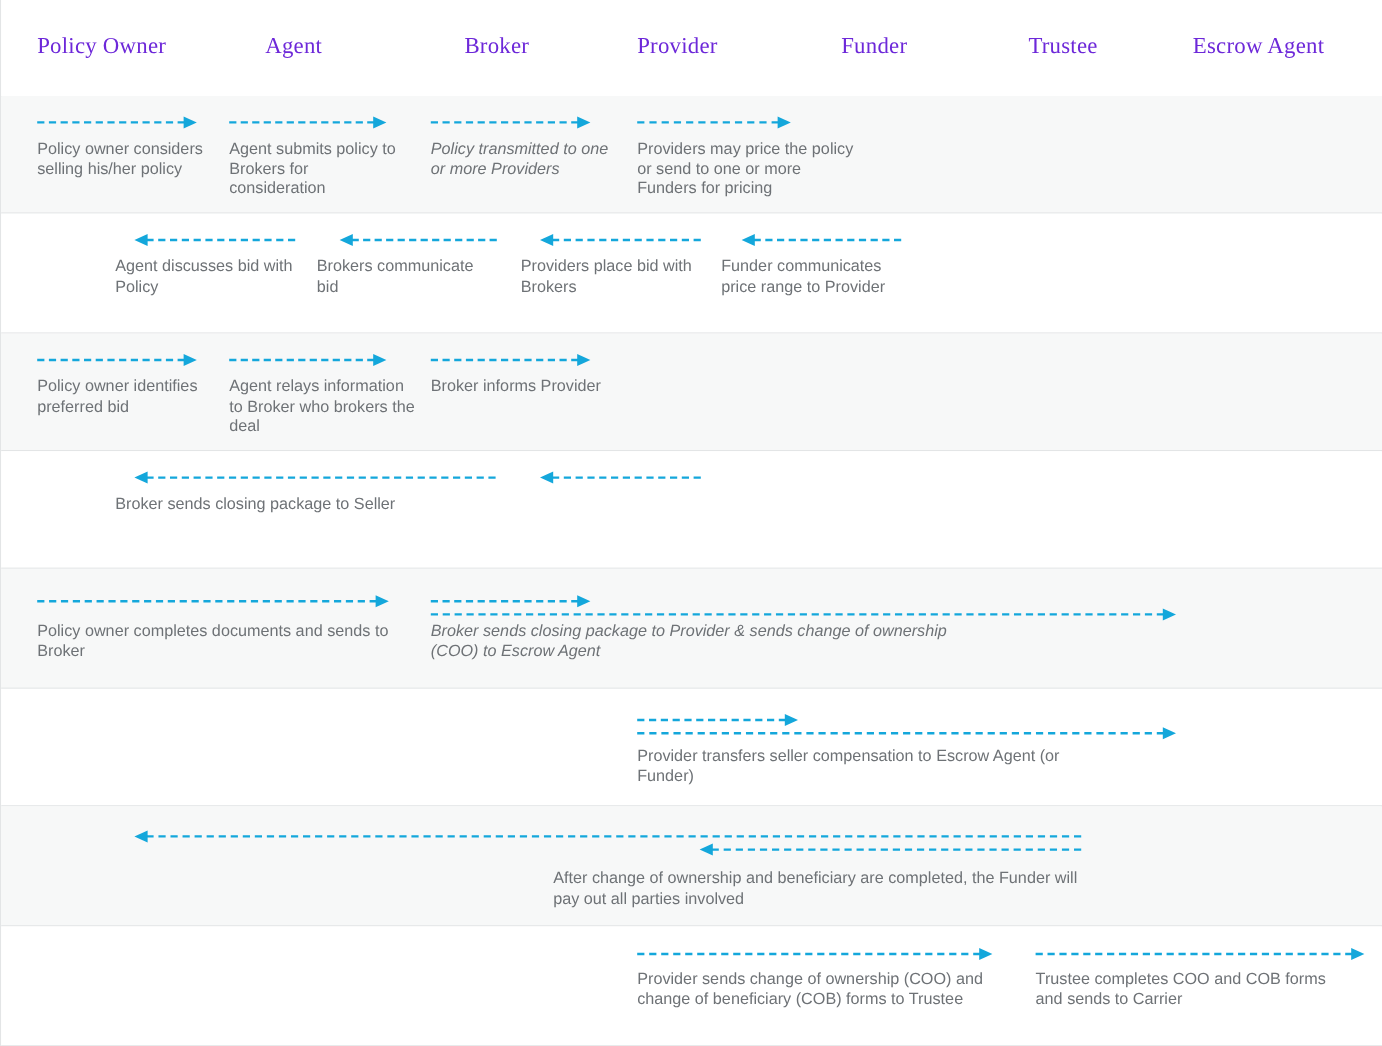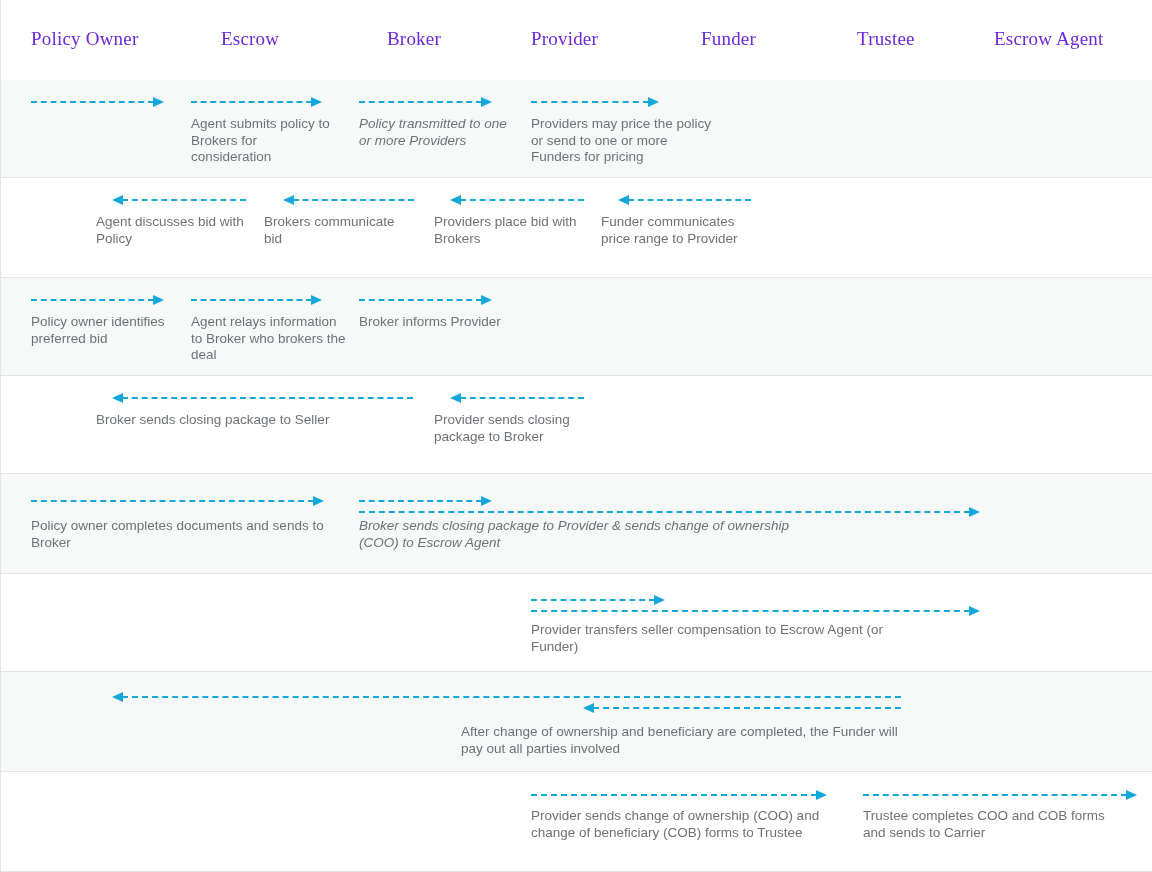--- a/index.html
+++ b/index.html
@@ -77,21 +77,21 @@
   .cap.l{text-align:left;}
   .cap.r{text-align:left;}
 </style>
 </head>
 <body>
 
 <div id="diagram">
 
   <div class="header-row">
       <div class="col-head" style="left: 30px;">Policy Owner</div>
-      <div class="col-head" style="left: 220px;">Escrow</div>
+      <div class="col-head" style="left: 220px;">Agent</div>
       <div class="col-head" style="left: 386px;">Broker</div>
       <div class="col-head" style="left: 530px;">Provider</div>
       <div class="col-head" style="left: 700px;">Funder</div>
       <div class="col-head" style="left: 856px;">Trustee</div>
       <div class="col-head" style="left: 993px;">Escrow Agent</div>
     </div>
 
 <div class="row shade" style="top: 80px; height: 98px;">
       <div class="arrow right" style="left: 30px; top: 17px; width: 132px;">
         <div class="line"></div>
@@ -102,20 +102,21 @@
         <div class="head"></div>
       </div>
       <div class="arrow right" style="left: 358px; top: 17px; width: 132px;">
         <div class="line"></div>
         <div class="head"></div>
       </div>
       <div class="arrow right" style="left: 530px; top: 17px; width: 127px;">
         <div class="line"></div>
         <div class="head"></div>
       </div>
+      <div class="cap l" style="left: 30px; top: 36px; width: 150px;">Policy owner considers selling his/her policy</div>
       <div class="cap l" style="left: 190px; top: 36px; width: 150px;">Agent submits policy to Brokers for consideration</div>
       <div class="cap l" style="left: 358px; top: 36px; width: 150px; font-style: italic;">Policy transmitted to one or more Providers</div>
       <div class="cap l" style="left: 530px; top: 36px; width: 185px;">Providers may price the policy or send to one or more Funders for pricing</div>
     </div>
     <div class="row plain" style="top: 178px; height: 100px;">
       <div class="arrow left" style="left: 112px; top: 17px; width: 133px;">
         <div class="line"></div>
         <div class="head"></div>
       </div>
       <div class="arrow left" style="left: 283px; top: 17px; width: 130px;">
@@ -155,21 +156,20 @@
     <div class="row plain" style="top: 376px; height: 98px;">
       <div class="arrow left" style="left: 112px; top: 17px; width: 300px;">
         <div class="line"></div>
         <div class="head"></div>
       </div>
       <div class="arrow left" style="left: 450px; top: 17px; width: 133px;">
         <div class="line"></div>
         <div class="head"></div>
       </div>
       <div class="cap r" style="left: 95px; top: 36px; width: 317px;">Broker sends closing package to Seller</div>
-      <div class="cap r" style="left: 433px; top: 36px; width: 150px;">Provider sends closing package to Broker</div>
     </div>
     <div class="row shade" style="top: 474px; height: 100px;">
       <div class="arrow right" style="left: 30px; top: 22px; width: 292px;">
         <div class="line"></div>
         <div class="head"></div>
       </div>
       <div class="arrow right" style="left: 358px; top: 22px; width: 132px;">
         <div class="line"></div>
         <div class="head"></div>
       </div>

